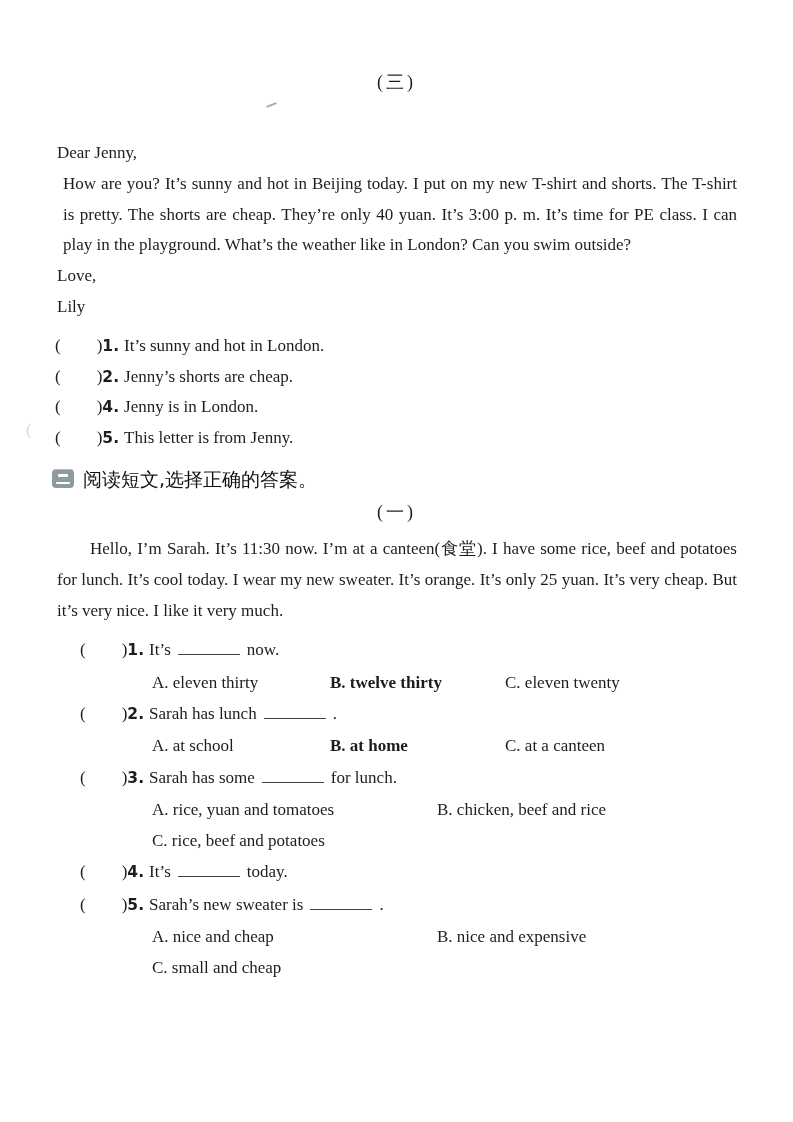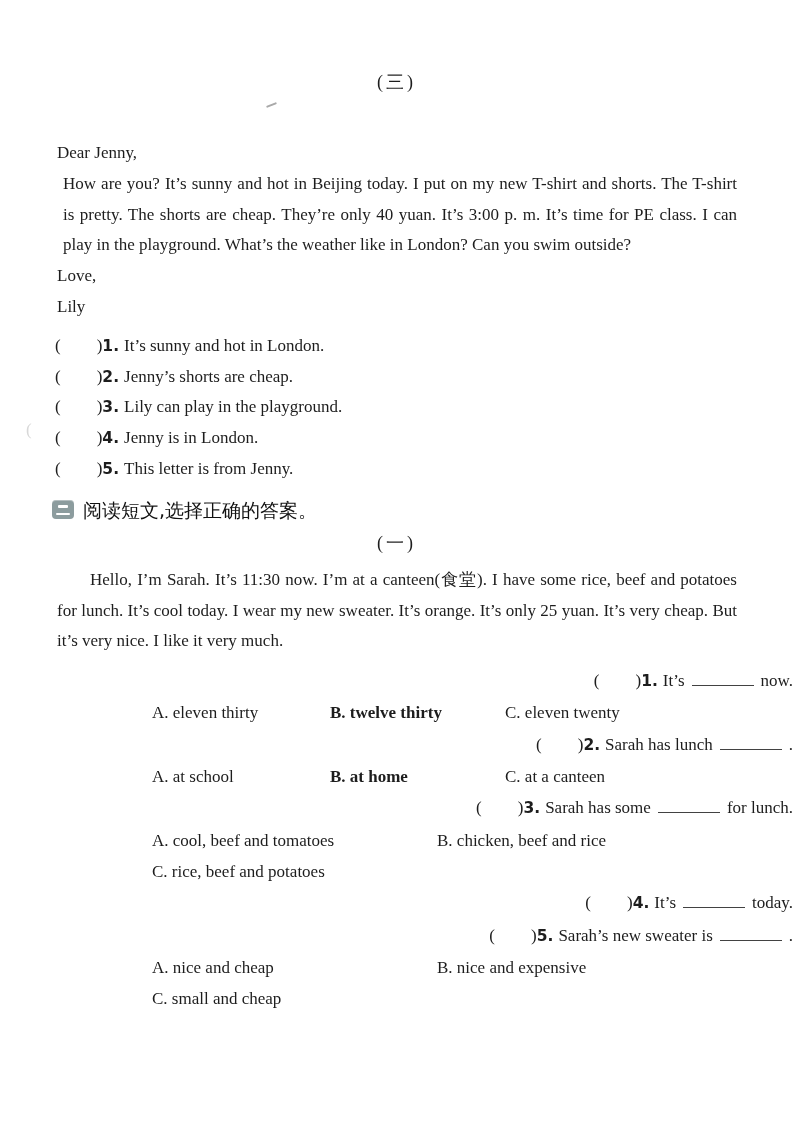--- a/index.html
+++ b/index.html
@@ -68,21 +68,21 @@
   }
 
   .passage{
     margin:10px 56px 0 57px;
     line-height:30.8px;
     text-align:justify;
     text-indent:33px;
   }
 
   .mcq-list{margin-top:8px;}
-  .q-line{margin-left:80px;line-height:31.3px;white-space:nowrap;text-align:right;}
+  .q-line{margin-left:80px;line-height:31.3px;white-space:nowrap;}
   .opt-row{margin-left:152px;line-height:31.3px;white-space:nowrap;}
   .opt3a{display:inline-block;width:178px;}
   .opt3b{display:inline-block;width:175px;font-weight:bold;}
   .opt2a{display:inline-block;width:285px;}
   .blank{
     display:inline-block;width:62px;height:2px;
     border-bottom:1.6px solid #424242;
     margin:0 7px;
   }
   .pencil-tick{
@@ -113,23 +113,20 @@
   </div>
 
   <div class="tf-list">
     <div class="tf-row">
       <span>(</span><span class="gap"></span><span>)</span><b class="qnum">1.</b><span>It’s sunny and hot in London.</span>
     </div>
     <div class="tf-row">
       <span>(</span><span class="gap"></span><span>)</span><b class="qnum">2.</b><span>Jenny’s shorts are cheap.</span>
     </div>
     <div class="tf-row">
-      <span>(</span><span class="gap"></span><span>)</span><b class="qnum">3.</b><span>Lily can play in the playground.</span>
-    </div>
-    <div class="tf-row">
       <span>(</span><span class="gap"></span><span>)</span><b class="qnum">4.</b><span>Jenny is in London.</span>
     </div>
     <div class="tf-row">
       <span>(</span><span class="gap"></span><span>)</span><b class="qnum">5.</b><span>This letter is from Jenny.</span>
     </div>
   </div>
 
   <div class="section-header">
     <span class="badge"></span>
     <span>阅读短文,选择正确的答案。</span>
@@ -152,21 +149,21 @@
       <span>(</span><span class="gap"></span><span>)</span><b class="qnum">2.</b><span>Sarah has lunch</span><span class="blank"></span><span>.</span>
     </div>
     <div class="opt-row">
       <span class="opt3a">A. at school</span><span class="opt3b">B. at home</span><span>C. at a canteen</span>
     </div>
 
     <div class="q-line">
       <span>(</span><span class="gap"></span><span>)</span><b class="qnum">3.</b><span>Sarah has some</span><span class="blank"></span><span>for lunch.</span>
     </div>
     <div class="opt-row">
-      <span class="opt2a">A. cool, beef and tomatoes</span><span>B. chicken, beef and rice</span>
+      <span class="opt2a">A. rice, yuan and tomatoes</span><span>B. chicken, beef and rice</span>
     </div>
     <div class="opt-row">
       <span>C. rice, beef and potatoes</span>
     </div>
 
     <div class="q-line">
       <span>(</span><span class="gap"></span><span>)</span><b class="qnum">4.</b><span>It’s</span><span class="blank"></span><span>today.</span>
     </div>
 
     <div class="q-line">

